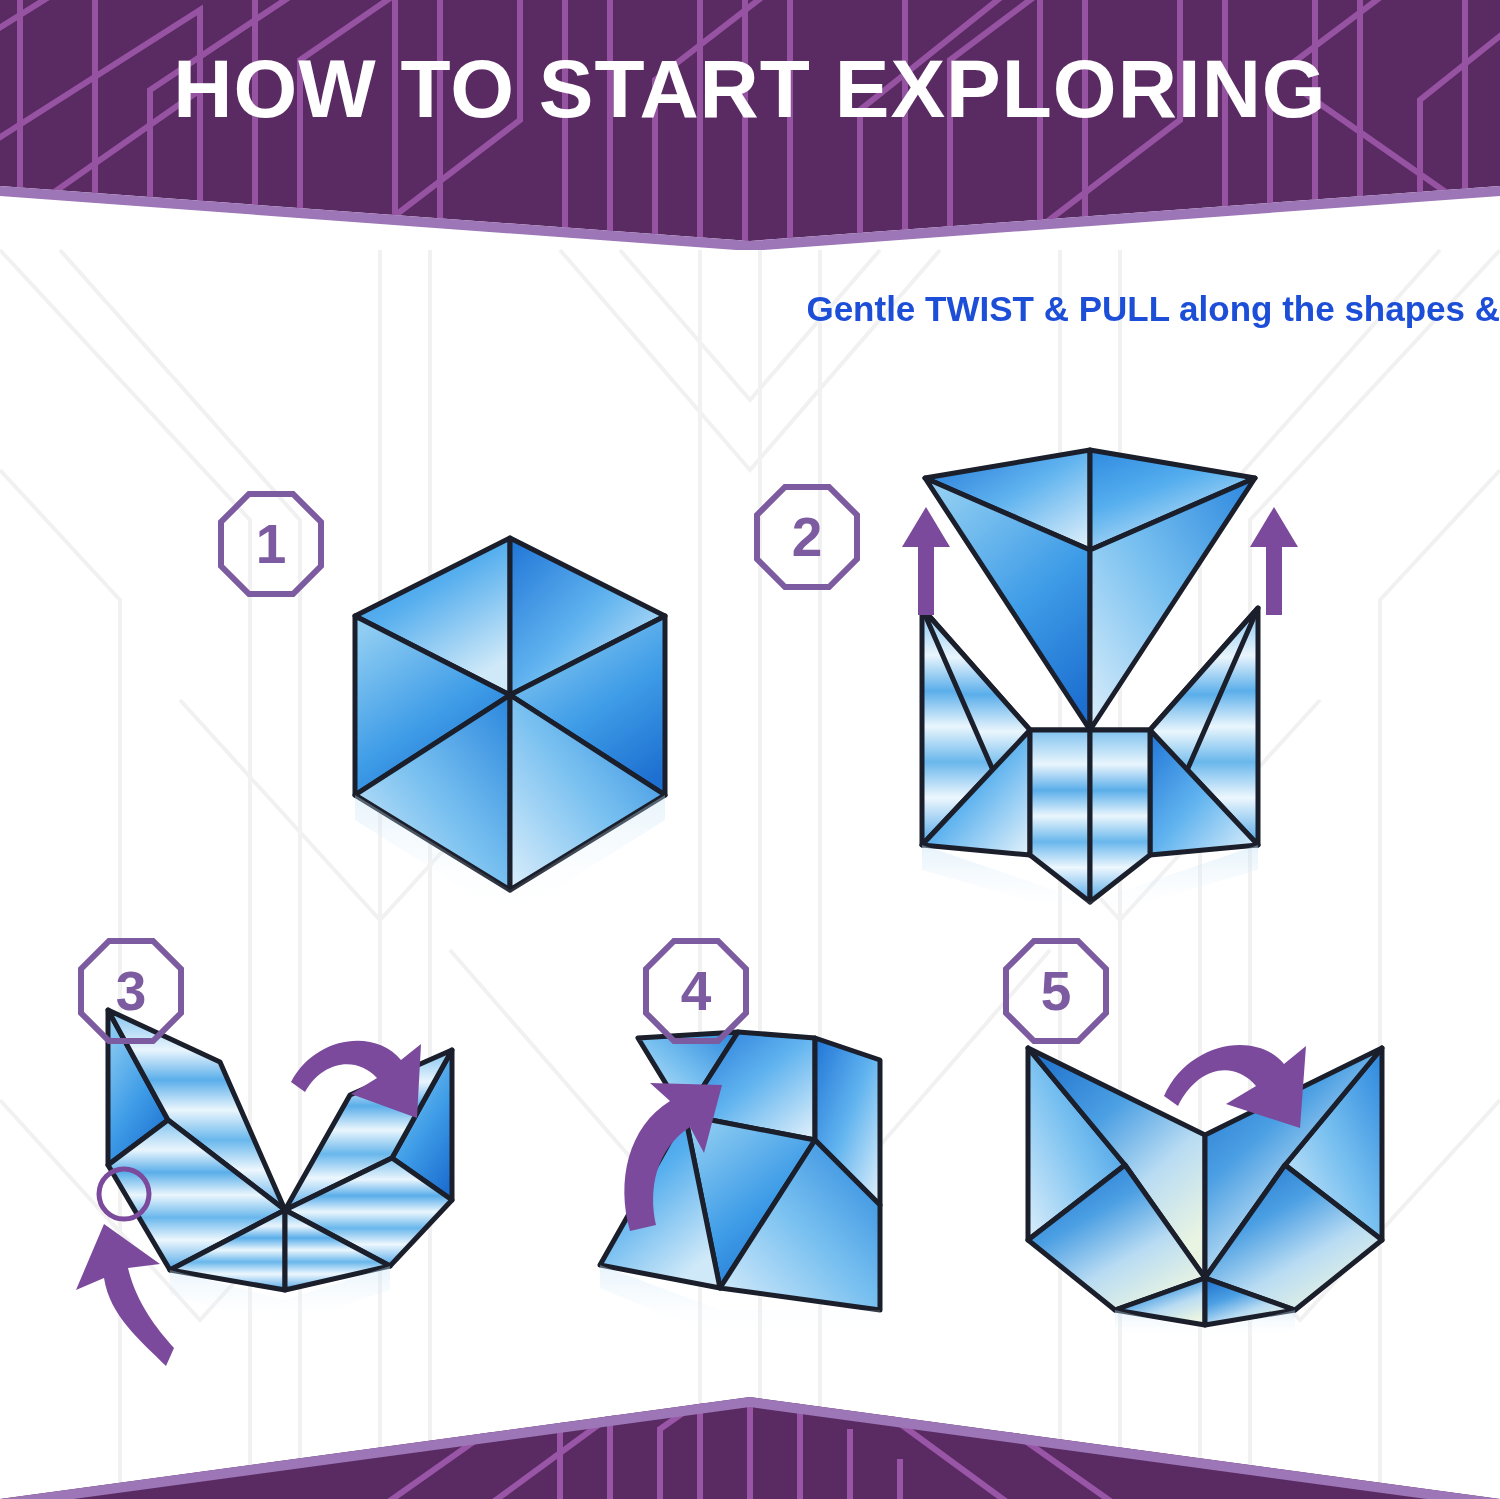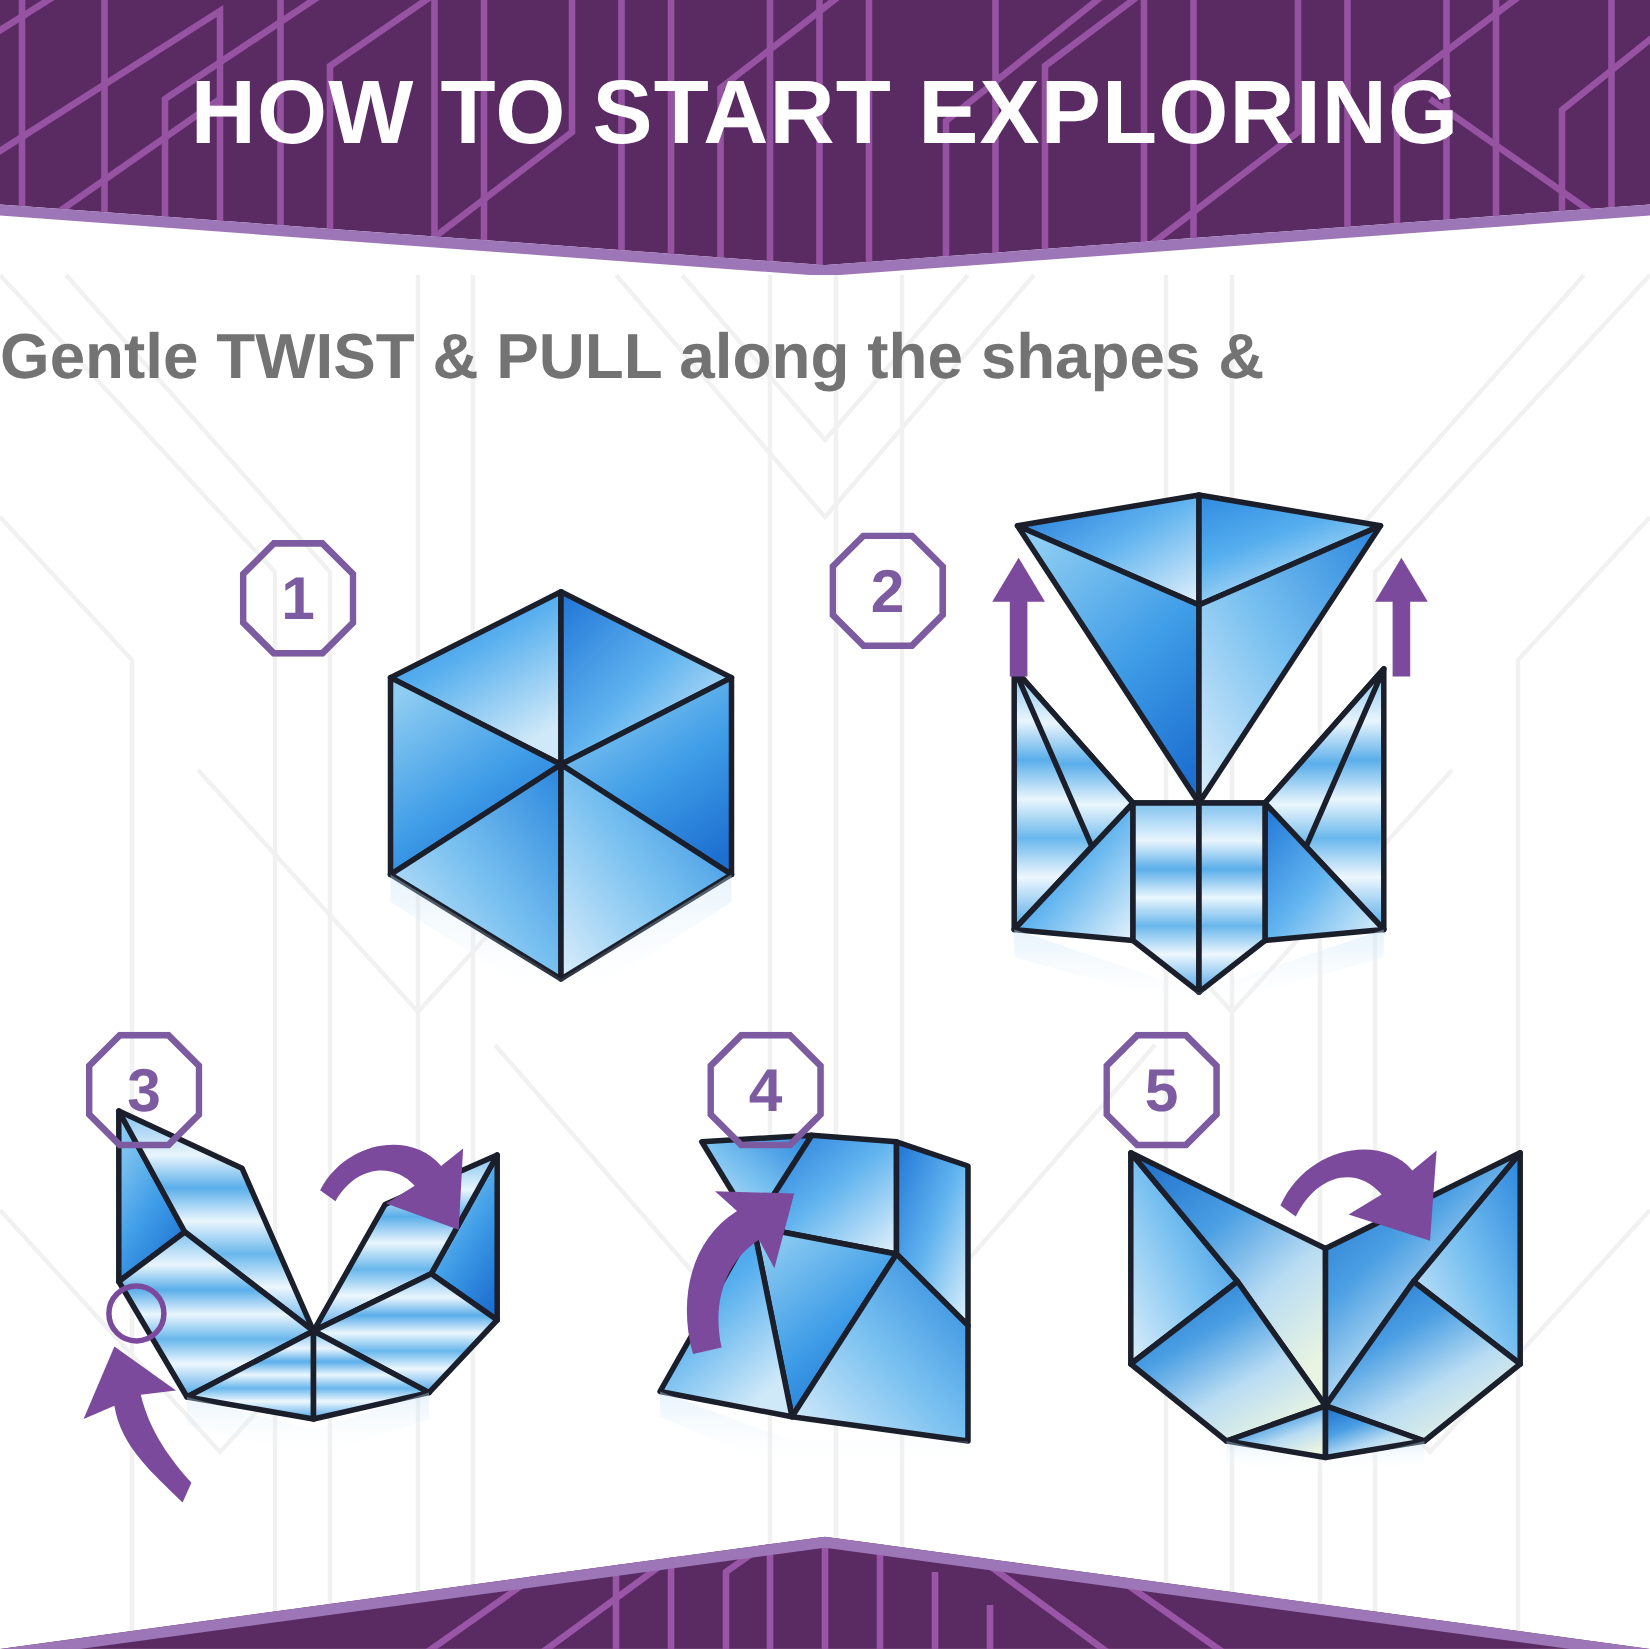--- a/index.html
+++ b/index.html
@@ -11,37 +11,37 @@
   }
   .page{position:relative;width:1500px;height:1499px;overflow:hidden;background:#fdfdfd;}
 
   
   .bg-pattern{position:absolute;inset:0;z-index:0;}
 
   
   .header{position:absolute;left:0;top:0;width:1500px;height:250px;z-index:5;}
   .header svg{display:block;}
   .header-title{
-    position:absolute;left:0;top:62px;width:1500px;
+    position:absolute;left:0;top:48px;width:1500px;
     text-align:center;
     color:#ffffff;
     font-size:82px;
     font-weight:bold;
     letter-spacing:1px;
     line-height:1;
     z-index:6;
     white-space:nowrap;
   }
 
   
   .subtitle{
     position:absolute;left:0;top:286px;width:1500px;
-    text-align:left;
-    color:#737373;
-    font-size:58px;
+    text-align:right;
+    color:#1d4ed8;
+    font-size:35px;
     font-weight:bold;
     line-height:1.33;
     z-index:4;
   }
   .subtitle span{display:block;}
 
   
   .badge{position:absolute;width:106px;height:106px;z-index:4;}
   .badge svg{display:block;width:106px;height:106px;}
   .badge .num{

